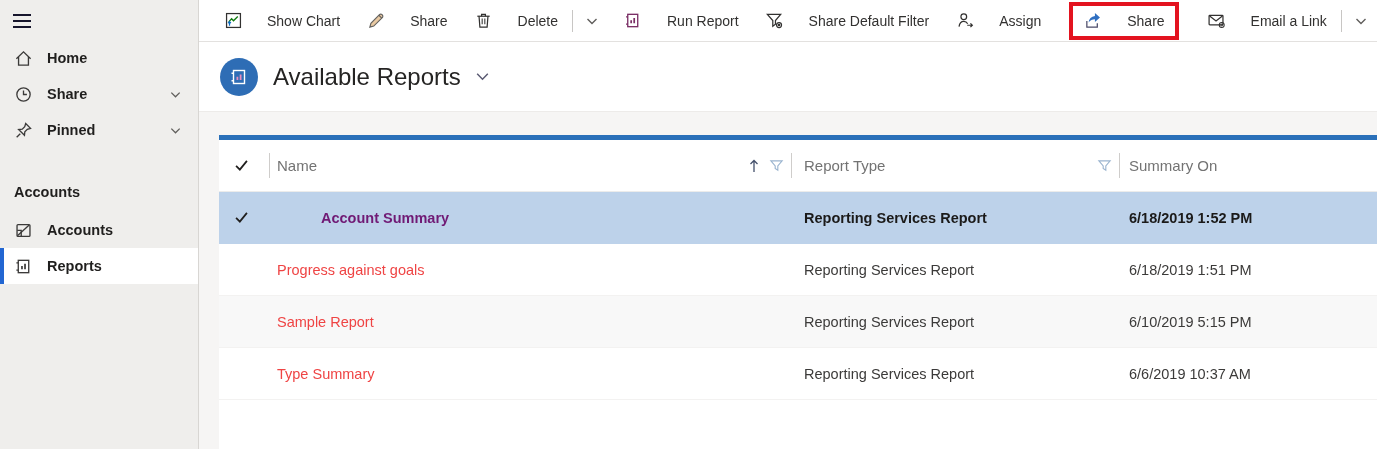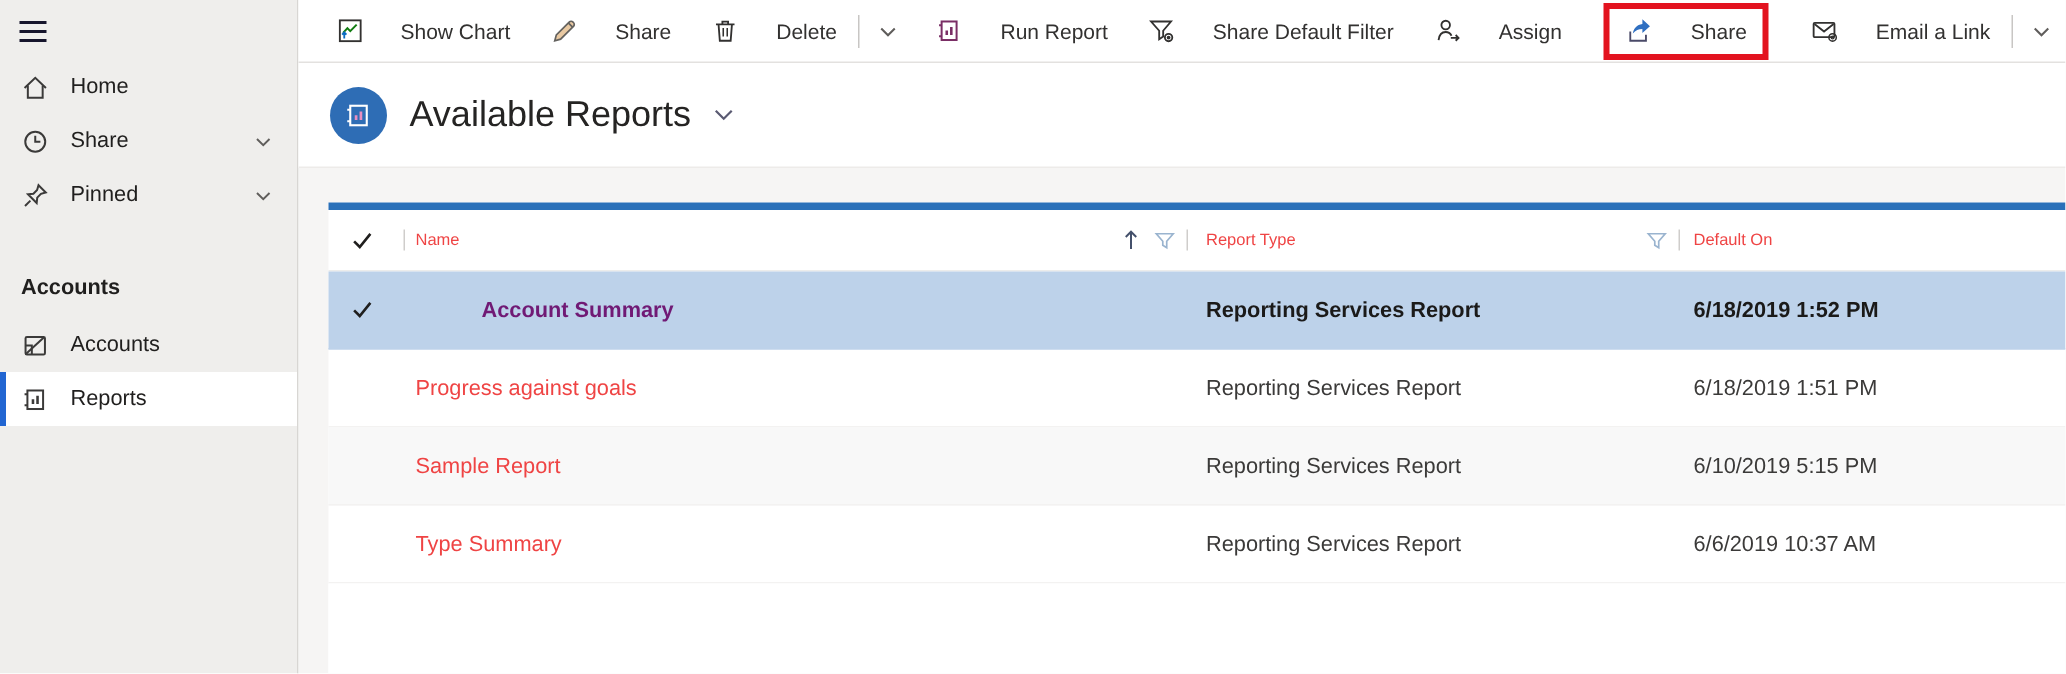--- a/index.html
+++ b/index.html
@@ -5,21 +5,21 @@
   * { margin:0; padding:0; box-sizing:border-box; }
   html,body { width:1377px; height:449px; overflow:hidden; }
   body { font-family:"Liberation Sans","DejaVu Sans",sans-serif; background:#fff; color:#201f1e; }
   .app { display:flex; width:1377px; height:449px; }
 
   
   .sidebar { width:199px; flex:none; background:#efeeec; border-right:1px solid #d8d6d3; display:flex; flex-direction:column; }
   .hamburger { padding:14px 0 0 13px; height:34px; cursor:pointer; }
   .hamburger span { display:block; width:18px; height:2px; background:#16152c; margin-bottom:4px; }
   .nav { margin-top:6px; }
-  .side-item { height:36px; display:flex; align-items:center; padding-left:13px; font-size:14.5px; color:#201f1e; cursor:pointer; position:relative; }
+  .side-item { height:36px; display:flex; align-items:center; padding-left:13px; font-size:14.5px; color:#201f1e; cursor:pointer; position:relative;font-weight:bold; }
   .side-item .ic { width:20px; height:20px; margin-right:14px; flex:none; display:flex; align-items:center; justify-content:center; }
   .side-item .chev { margin-left:auto; margin-right:16px; display:flex; }
   .group-label { margin-top:32px; height:24px; display:flex; align-items:center; padding-left:14px; font-size:14.5px; font-weight:700; color:#201f1e; }
   .entities { margin-top:8px; }
   .side-item.selected { background:#ffffff; }
   .side-item.selected::before { content:""; position:absolute; left:0; top:0; bottom:0; width:4px; background:#2266d2; }
 
   
   .main { flex:1; min-width:0; display:flex; flex-direction:column; background:#f6f5f4; }
 
@@ -32,21 +32,21 @@
   .share-wrap .tb-btn { height:30px; padding:0 10px; }
   .mini-chev { margin-left:2px; display:flex; }
 
   .titlebar { height:70px; flex:none; background:#fff; border-bottom:1px solid #edebe9; display:flex; align-items:center; padding-left:21px; }
   .title-circle { width:38px; height:38px; border-radius:50%; background:#2e6db5; display:flex; align-items:center; justify-content:center; flex:none; }
   .page-title { font-size:24px; color:#252423; margin-left:15px; }
   .title-chev { margin-left:13px; display:flex; cursor:pointer; }
 
   .content { flex:1; min-height:0; padding:23px 0 0 20px; display:flex; }
   .grid { flex:1; background:#fff; border-top:5px solid #2a70b9; display:flex; flex-direction:column; }
-  .grid-header { height:41px; flex:none; display:flex; align-items:stretch; color:#ef4444; font-size:11px; border-bottom:1px solid #ececeb; }
+  .grid-header { height:52px; flex:none; display:flex; align-items:stretch; color:#737373; font-size:15px; border-bottom:1px solid #ececeb; }
   .hcell { display:flex; align-items:center; position:relative; cursor:pointer; }
   .hcell.sep::before { content:""; position:absolute; left:0; top:13px; bottom:13px; width:1px; background:#cfcdcb; }
   .c-check { width:50px; padding-left:15px; flex:none; }
   .c-name  { width:522px; padding-left:8px; flex:none; }
   .c-type  { width:328px; padding-left:13px; flex:none; }
   .c-date  { flex:1; padding-left:10px; }
   .hdr-icons { margin-left:auto; display:flex; align-items:center; gap:8px; margin-right:7px; }
 
   .grid-row { height:52px; flex:none; display:flex; align-items:stretch; font-size:14.5px; color:#3b3a39; border-bottom:1px solid #f3f2f1; }
   .grid-row .cell { display:flex; align-items:center; }
@@ -303,21 +303,21 @@
           </div>
           <div class="hcell c-type sep">
             <span>Report Type</span>
             <span class="hdr-icons">
               <svg width="15" height="15" viewBox="0 0 16 16" fill="none" stroke="#9ab4cf" stroke-width="1.2">
                   <path d="M2 3h12l-4.6 5.4V13l-2.8-1.8V8.4z"></path>
                 </svg>
             </span>
           </div>
           <div class="hcell c-date sep">
-            <span>Default On</span>
+            <span>Summary On</span>
           </div>
         </div>
 
         <div class="grid-row selected">
           <div class="cell c-check">
             <svg width="15" height="15" viewBox="0 0 18 18" fill="none" stroke="#201f1e" stroke-width="2.1">
                 <path d="M2.5 9.5 7 14 15.5 3.5"></path>
               </svg>
           </div>
           <div class="cell c-name">

